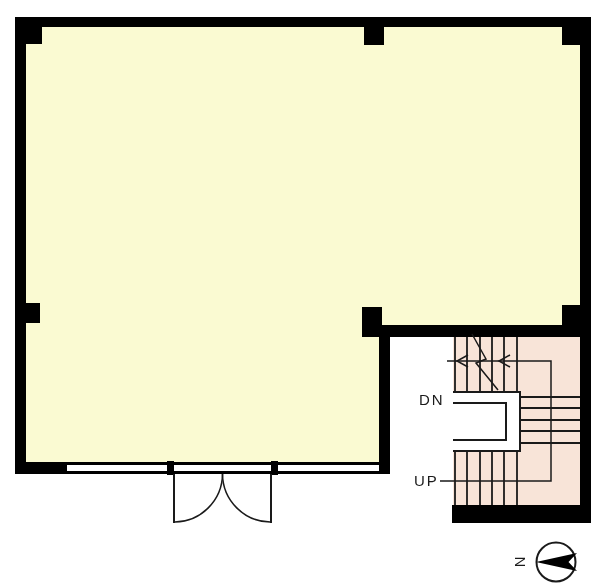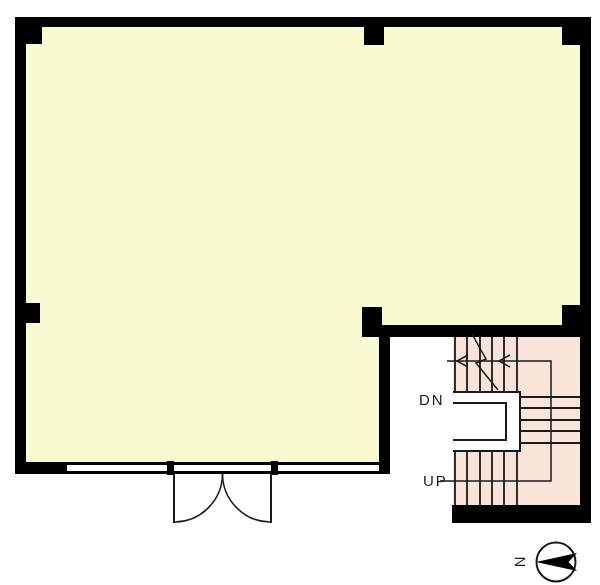--- a/index.html
+++ b/index.html
@@ -106,16 +106,16 @@
     <path class="thin" d="M175 522 A48.5 48.5 0 0 0 222.5 474"></path>
     <path class="thin" d="M270 522 A48.5 48.5 0 0 1 222.5 474"></path>
 
     <g>
       <circle cx="556" cy="562" r="19.5" fill="#ffffff" stroke="#1a1a1a" stroke-width="2"></circle>
       <polygon points="536,562 577,553 568.5,562 577,571" fill="#000000"></polygon>
     </g>
   </svg>
 
   <span class="lbl" style="left:419px;top:353px;margin-top:39px;">DN</span>
-  <span class="lbl" style="left:423px;top:473px;">UP</span>
+  <span class="lbl" style="left:414px;top:473px;">UP</span>
   <span class="north">N</span>
 
 </div>
 
 </body></html>

